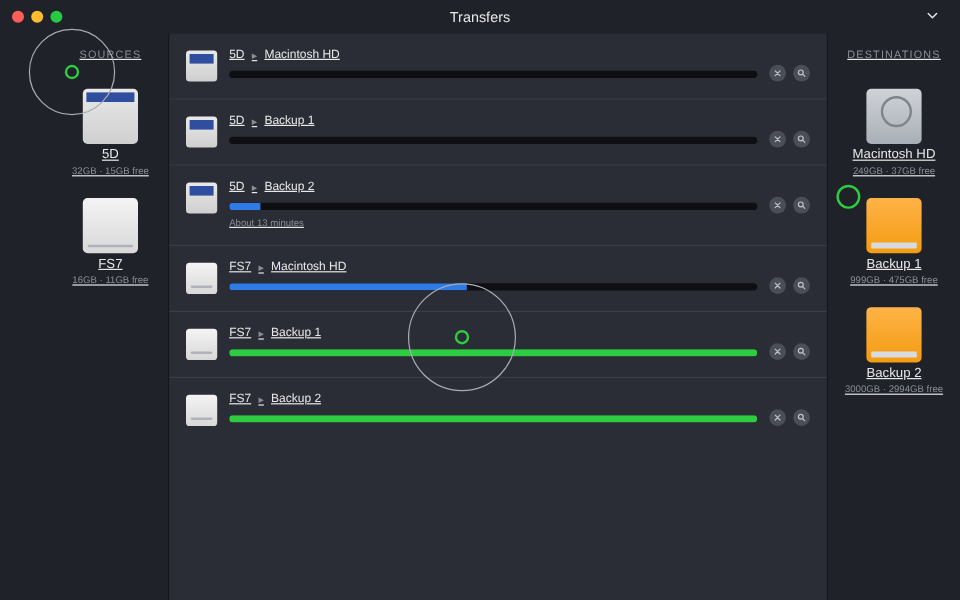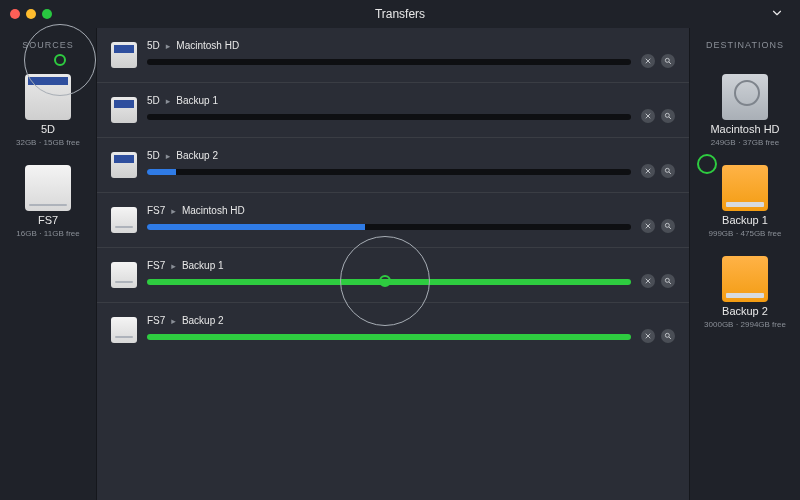--- a/index.html
+++ b/index.html
@@ -9,31 +9,31 @@
     --text:#e8e8e8;
     --muted:#8a8f97;
     --divider:#3a3d44;
     --track:#0e0f12;
     --blue:#2f7be6;
     --green:#2ecc40;
     --btn:#4a4e56;
   }
   *{box-sizing:border-box;margin:0;padding:0;font-family:-apple-system,BlinkMacSystemFont,"Helvetica Neue",Arial,sans-serif;}
   html,body{width:800px;height:500px;background:var(--bg);color:var(--text);overflow:hidden;}
-  .window{display:flex;flex-direction:column;width:800px;height:500px;}
+  .window{display:flex;flex-direction:column;width:800px;height:500px;text-decoration:underline;}
   .titlebar{position:relative;height:28px;display:flex;align-items:center;background:var(--bg);}
   .traffic{display:flex;gap:6px;padding-left:10px;}
   .dot{width:10px;height:10px;border-radius:50%;}
   .dot.red{background:#ff5f57;}
   .dot.yellow{background:#febc2e;}
   .dot.green{background:#28c840;}
   .title{position:absolute;left:0;right:0;text-align:center;font-size:12px;color:var(--text);}
   .collapse{position:absolute;right:16px;top:6px;}
   .chev{width:14px;height:14px;}
-  .body{flex:1;display:flex;min-height:0;}
+  .body{flex:1;display:flex;min-height:0;padding-left:44px;}
   .sidebar{width:96px;background:var(--bg);padding:8px 4px;display:flex;flex-direction:column;align-items:center;gap:18px;}
   .sidebar.right{width:110px;}
   .side-title{font-size:9px;letter-spacing:1px;color:var(--muted);margin:4px 0 6px;}
   .dev{display:flex;flex-direction:column;align-items:center;gap:4px;}
   .dev .icon{width:46px;height:46px;border-radius:4px;display:flex;align-items:center;justify-content:center;}
   .dev .name{font-size:11px;color:var(--text);line-height:1;}
   .dev .sub{font-size:8px;color:var(--muted);line-height:1;}
   .main{flex:1;background:var(--main);border-left:1px solid #15171c;border-right:1px solid #15171c;overflow:hidden;position:relative;}
   .row{border-top:1px solid var(--divider);padding:12px 14px 14px 14px;display:flex;align-items:flex-start;gap:10px;}
   .row:first-child{border-top:none;}
@@ -168,20 +168,21 @@
               <div class="rowtitle">
                 <span>5D</span>
                 <span class="arrow">▸</span>
                 <span>Backup 2</span>
               </div>
               <div class="barwrap">
                 <div class="bar">
                   <div class="fill blue" style="width:6%"></div>
                 </div>
               </div>
+              <div class="eta">About 13 minutes</div>
             </div>
             <div class="rowbtns">
               <div class="rbtn">
                 <svg viewBox="0 0 24 24">
                   <path d="M6 6l12 12M18 6L6 18" stroke="#c0c3c8" stroke-width="3" stroke-linecap="round"></path>
                 </svg>
               </div>
               <div class="rbtn">
                 <svg viewBox="0 0 24 24">
                   <circle cx="10" cy="10" r="6" fill="none" stroke="#c0c3c8" stroke-width="3"></circle>

